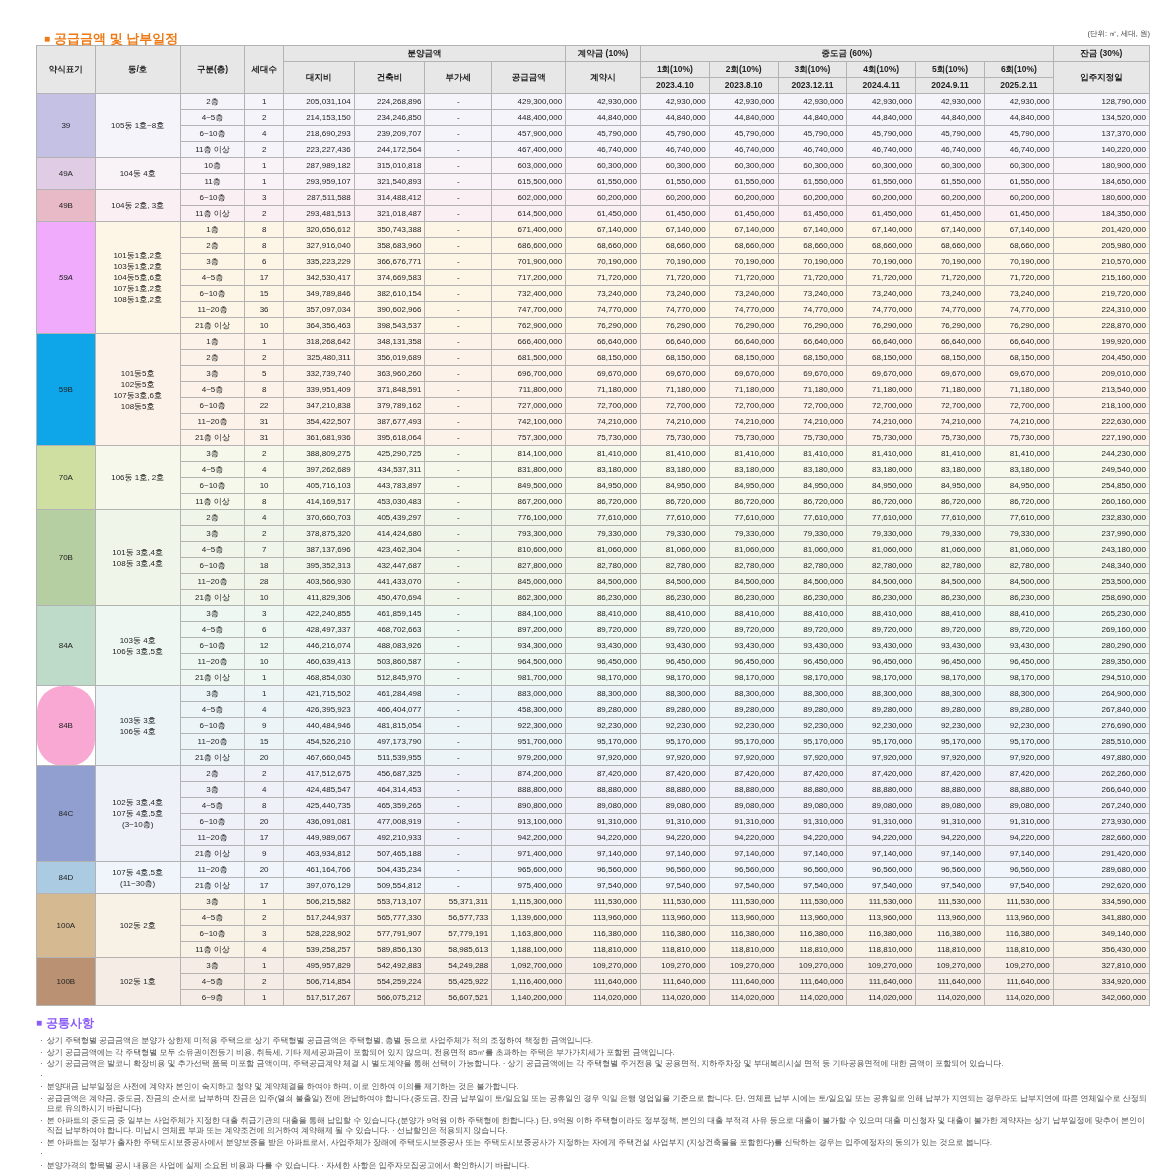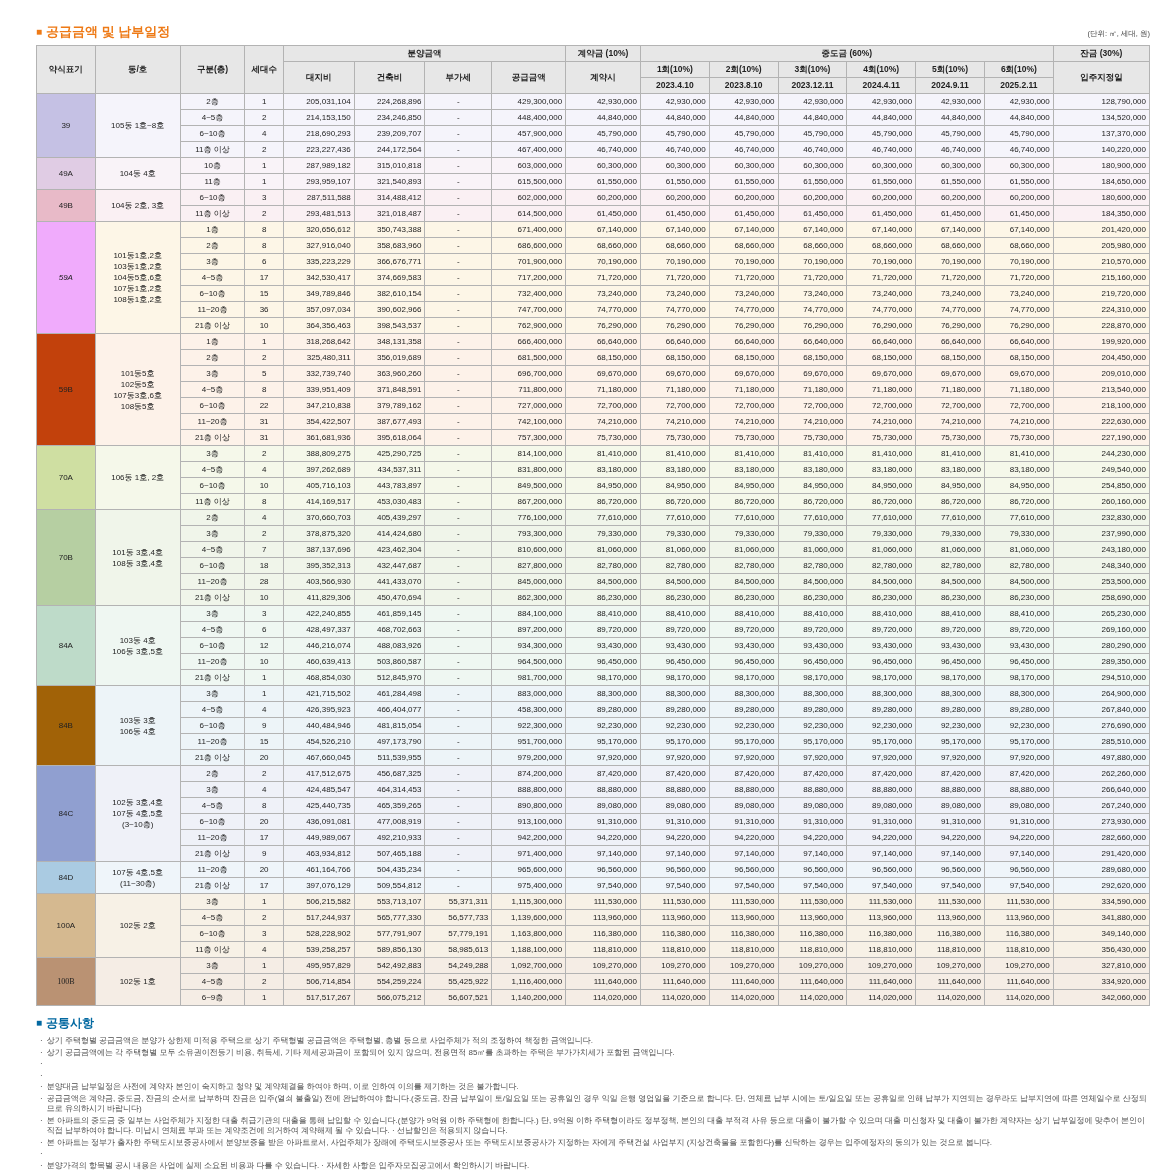--- a/index.html
+++ b/index.html
@@ -1,31 +1,31 @@
 <!DOCTYPE html>
 <html><head>
 <meta charset="utf-8">
 <style>
   html,body{margin:0;padding:0;background:#ffffff;}
   body{width:1160px;height:1175px;font-family:"Liberation Sans","DejaVu Sans",sans-serif;color:#222;overflow:hidden;}
   .page{padding:22px 10px 0 36px;}
   .title-row{position:relative;margin-bottom:5px;height:18px;}
-  h1.title{margin:0;font-size:13px;font-weight:bold;color:#ee7a16;display:inline-block;}
+  h1.title{margin:8px;font-size:13px;font-weight:bold;color:#ee7a16;display:inline-block;}
   .sq{font-size:10px;margin-right:4px;position:relative;top:-1px;}
   .unit-note{position:absolute;right:0;bottom:1px;font-size:7.5px;color:#444;}
   table.price{border-collapse:collapse;table-layout:fixed;width:1114px;border:1px solid #7f7f7f;}
   table.price th,table.price td{border:1px solid #b3b3b3;overflow:hidden;}
   table.price thead th{background:#e7e7e7;font-weight:bold;font-size:8.5px;color:#222;padding:2px 1px;text-align:center;line-height:11px;}
   table.price td{font-size:8px;line-height:11px;padding:2px 3px;}
   td.num{text-align:right;padding-right:5px;font-variant-numeric:tabular-nums;}
   td.ctr{text-align:center;}
   td.grp{text-align:center;font-size:8.5px;font-weight:normal;}
   td.units{text-align:center;white-space:pre-line;line-height:10.5px;}
   .notes{margin-top:9px;width:1114px;}
-  h2.notes-h{margin:0 0 4px 0;font-size:12px;font-weight:bold;color:#0369a1;}
+  h2.notes-h{margin:0 0 4px 0;font-size:12px;font-weight:bold;color:#8b5cf6;}
   ul.note-list{margin:0;padding:0 0 0 4px;list-style:none;}
   ul.note-list li{display:flex;gap:4px;font-size:8px;line-height:10.5px;color:#4d4d4d;margin-bottom:1px;}
   ul.note-list .b{flex:0 0 auto;color:#4d4d4d;}
 </style>
 </head>
 <body>
 
 <div class="page">
   <div class="title-row">
     <h1 class="title"><span class="sq">■</span><span>공급금액 및 납부일정</span></h1>
@@ -332,21 +332,21 @@
           <td class="num">76,290,000</td>
           <td class="num">76,290,000</td>
           <td class="num">76,290,000</td>
           <td class="num">76,290,000</td>
           <td class="num">76,290,000</td>
           <td class="num">76,290,000</td>
           <td class="num">76,290,000</td>
           <td class="num">228,870,000</td>
         </tr>
         <tr style="background: rgb(253, 242, 233);">
-          <td class="grp" rowspan="7" style="background: #c2410c;">59B</td>
+          <td class="grp" rowspan="7" style="background: #0ea5e9;">59B</td>
           <td class="units" rowspan="7">101동5호
 102동5호
 107동3호,6호
 108동5호</td>
           <td class="ctr">1층</td>
           <td class="ctr">1</td>
           <td class="num">318,268,642</td>
           <td class="num">348,131,358</td>
           <td class="ctr">-</td>
           <td class="num">666,400,000</td>
@@ -697,21 +697,21 @@
           <td class="num">98,170,000</td>
           <td class="num">98,170,000</td>
           <td class="num">98,170,000</td>
           <td class="num">98,170,000</td>
           <td class="num">98,170,000</td>
           <td class="num">98,170,000</td>
           <td class="num">98,170,000</td>
           <td class="num">294,510,000</td>
         </tr>
         <tr style="background: rgb(237, 244, 248);">
-          <td class="grp" rowspan="5" style="background: #a16207;">84B</td>
+          <td class="grp" rowspan="5" style="background: #f9a8d4; border-radius: 26px;">84B</td>
           <td class="units" rowspan="5">103동 3호
 106동 4호</td>
           <td class="ctr">3층</td>
           <td class="ctr">1</td>
           <td class="num">421,715,502</td>
           <td class="num">461,284,498</td>
           <td class="ctr">-</td>
           <td class="num">883,000,000</td>
           <td class="num">88,300,000</td>
           <td class="num">88,300,000</td>
@@ -981,21 +981,21 @@
           <td class="num">118,810,000</td>
           <td class="num">118,810,000</td>
           <td class="num">118,810,000</td>
           <td class="num">118,810,000</td>
           <td class="num">118,810,000</td>
           <td class="num">118,810,000</td>
           <td class="num">118,810,000</td>
           <td class="num">356,430,000</td>
         </tr>
         <tr style="background: rgb(245, 237, 229);">
-          <td class="grp" rowspan="3" style="background: rgb(186, 146, 115); font-family: Liberation Serif, serif;">100B</td>
+          <td class="grp" rowspan="3" style="background: rgb(186, 146, 115);">100B</td>
           <td class="units" rowspan="3">102동 1호</td>
           <td class="ctr">3층</td>
           <td class="ctr">1</td>
           <td class="num">495,957,829</td>
           <td class="num">542,492,883</td>
           <td class="num">54,249,288</td>
           <td class="num">1,092,700,000</td>
           <td class="num">109,270,000</td>
           <td class="num">109,270,000</td>
           <td class="num">109,270,000</td>
@@ -1046,20 +1046,21 @@
       <li>
           <span class="b">·</span>
           <span>상기 주택형별 공급금액은 분양가 상한제 미적용 주택으로 상기 주택형별 공급금액은 주택형별, 층별 등으로 사업주체가 적의 조정하여 책정한 금액입니다.</span>
         </li>
       <li>
           <span class="b">·</span>
           <span>상기 공급금액에는 각 주택형별 모두 소유권이전등기 비용, 취득세, 기타 제세공과금이 포함되어 있지 않으며, 전용면적 85㎡를 초과하는 주택은 부가가치세가 포함된 금액입니다.</span>
         </li>
       <li>
           <span class="b">·</span>
+          <span>상기 공급금액은 발코니 확장비용 및 추가선택 품목 미포함 금액이며, 주택공급계약 체결 시 별도계약을 통해 선택이 가능합니다.    · 상기 공급금액에는 각 주택형별 주거전용 및 공용면적, 지하주차장 및 부대복리시설 면적 등 기타공용면적에 대한 금액이 포함되어 있습니다.</span>
         </li>
       <li>
           <span class="b">·</span>
         </li>
       <li>
           <span class="b">·</span>
           <span>분양대금 납부일정은 사전에 계약자 본인이 숙지하고 청약 및 계약체결을 하여야 하며, 이로 인하여 이의를 제기하는 것은 불가합니다.</span>
         </li>
       <li>
           <span class="b">·</span>

